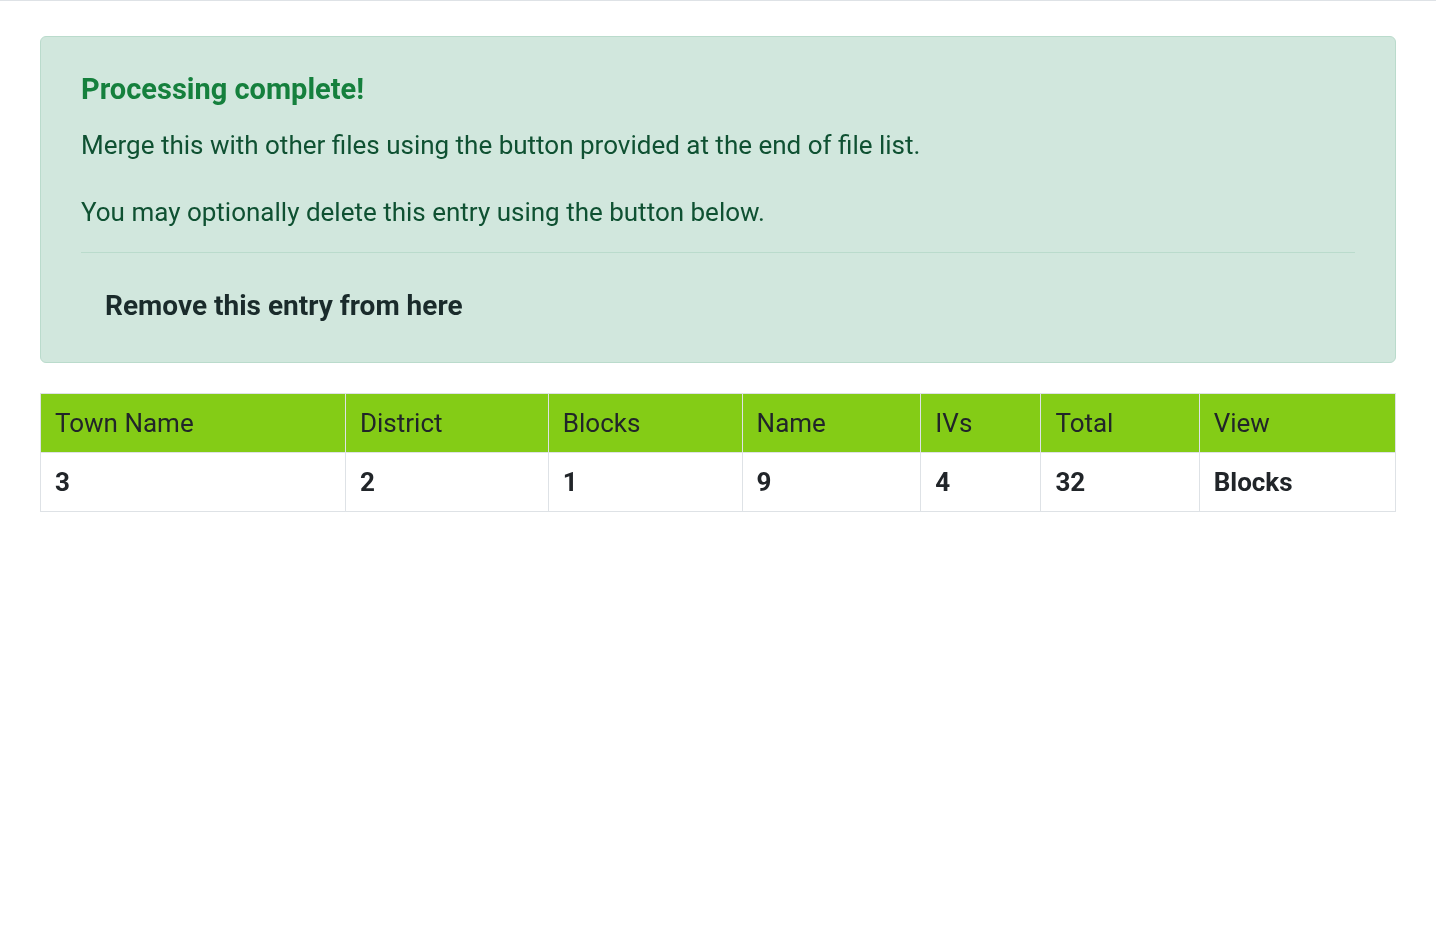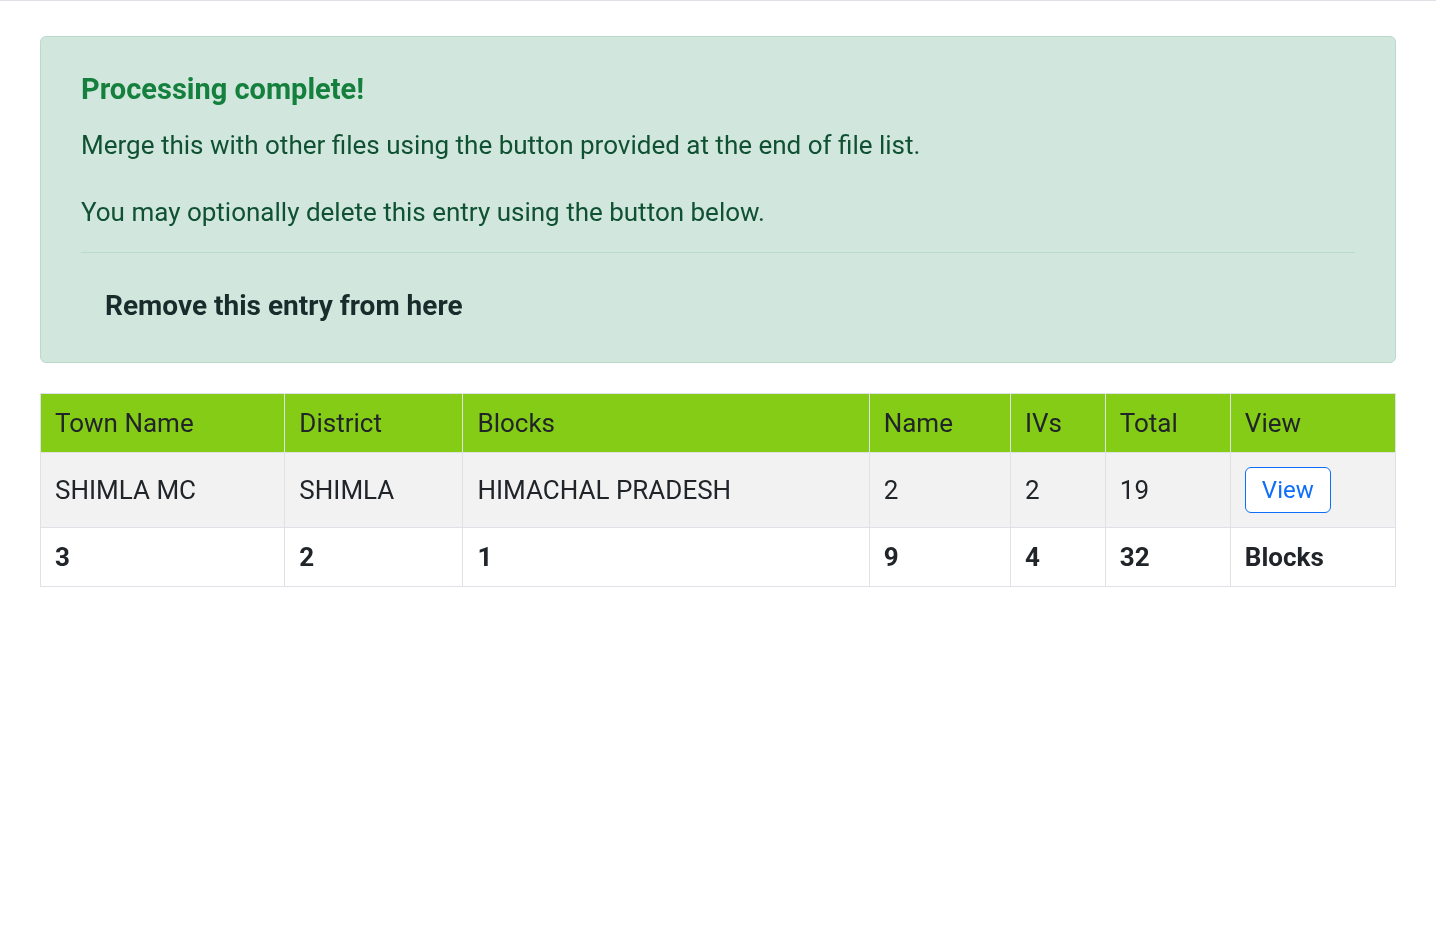--- a/index.html
+++ b/index.html
@@ -115,31 +115,20 @@
         <th>Town Name</th>
         <th>District</th>
         <th>Blocks</th>
         <th>Name</th>
         <th>IVs</th>
         <th>Total</th>
         <th>View</th>
       </tr>
     </thead>
     <tbody>
-      <tr>
-        <td>SHIMLA MC</td>
-        <td>SHIMLA</td>
-        <td>HIMACHAL PRADESH</td>
-        <td>2</td>
-        <td>2</td>
-        <td>19</td>
-        <td>
-          <button class="view-btn">View</button>
-        </td>
-      </tr>
     </tbody>
     <tfoot>
       <tr>
         <td>3</td>
         <td>2</td>
         <td>1</td>
         <td>9</td>
         <td>4</td>
         <td>32</td>
         <td>Blocks</td>

